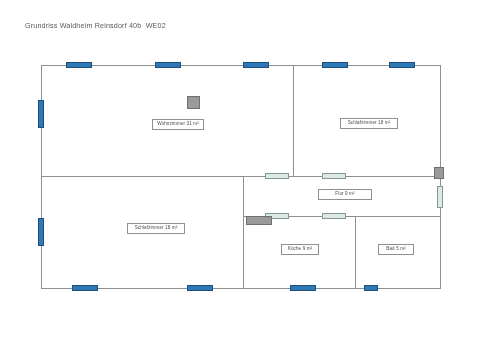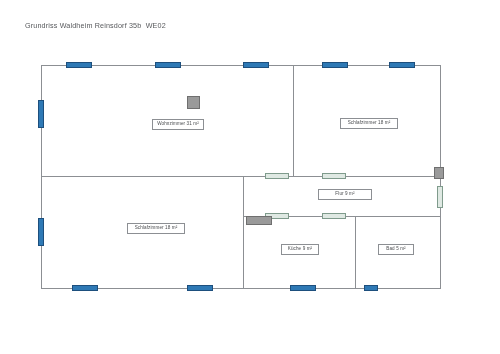--- a/index.html
+++ b/index.html
@@ -92,21 +92,21 @@
     justify-content: center;
     white-space: nowrap;
     letter-spacing: 0.1px;
   }
 </style>
 </head>
 <body>
 
 <div id="plan-page">
 
-  <div id="plan-title">Grundriss Waldheim Reinsdorf 35b  WE02</div>
+  <div id="plan-title">Grundriss Waldheim Reinsdorf 40b  WE02</div>
 
   <div id="floorplan">
       <div class="wall h" style="left: 41px; top: 65px; width: 400px; background: rgb(140, 143, 147);"></div>
       <div class="wall h" style="left: 41px; top: 288px; width: 400px; background: rgb(140, 143, 147);"></div>
       <div class="wall v" style="left: 41px; top: 65px; height: 223px; background: rgb(140, 143, 147);"></div>
       <div class="wall v" style="left: 440px; top: 65px; height: 223px; background: rgb(140, 143, 147);"></div>
       <div class="wall h" style="left: 41px; top: 176px; width: 400px; background: rgb(140, 143, 147);"></div>
       <div class="wall v" style="left: 293px; top: 65px; height: 111px; background: rgb(140, 143, 147);"></div>
       <div class="wall v" style="left: 243px; top: 176px; height: 112px; background: rgb(140, 143, 147);"></div>
       <div class="wall h" style="left: 243px; top: 216px; width: 198px; background: rgb(140, 143, 147);"></div>

